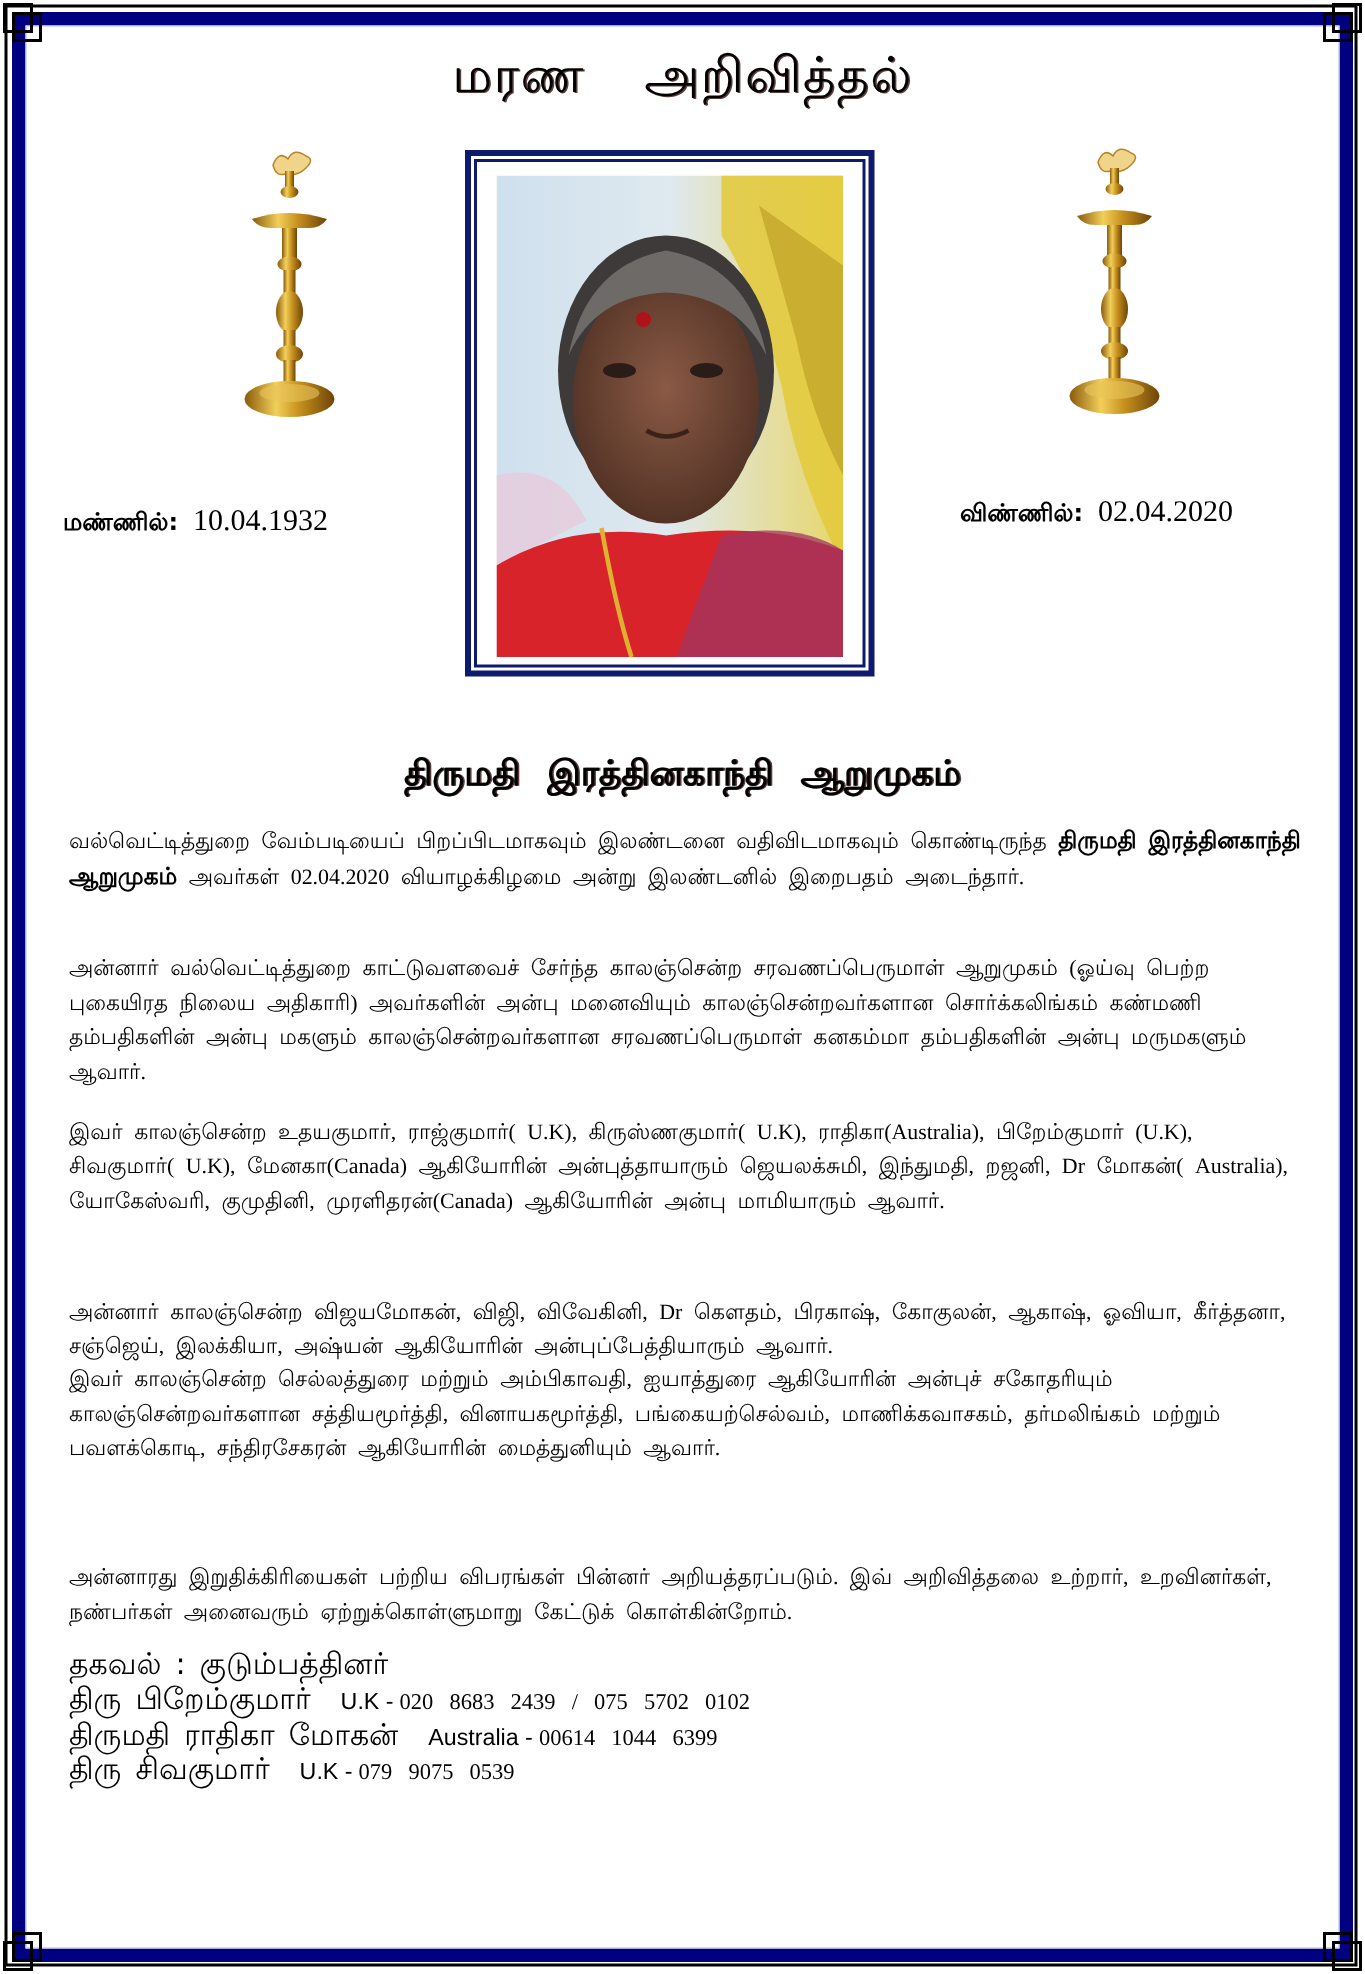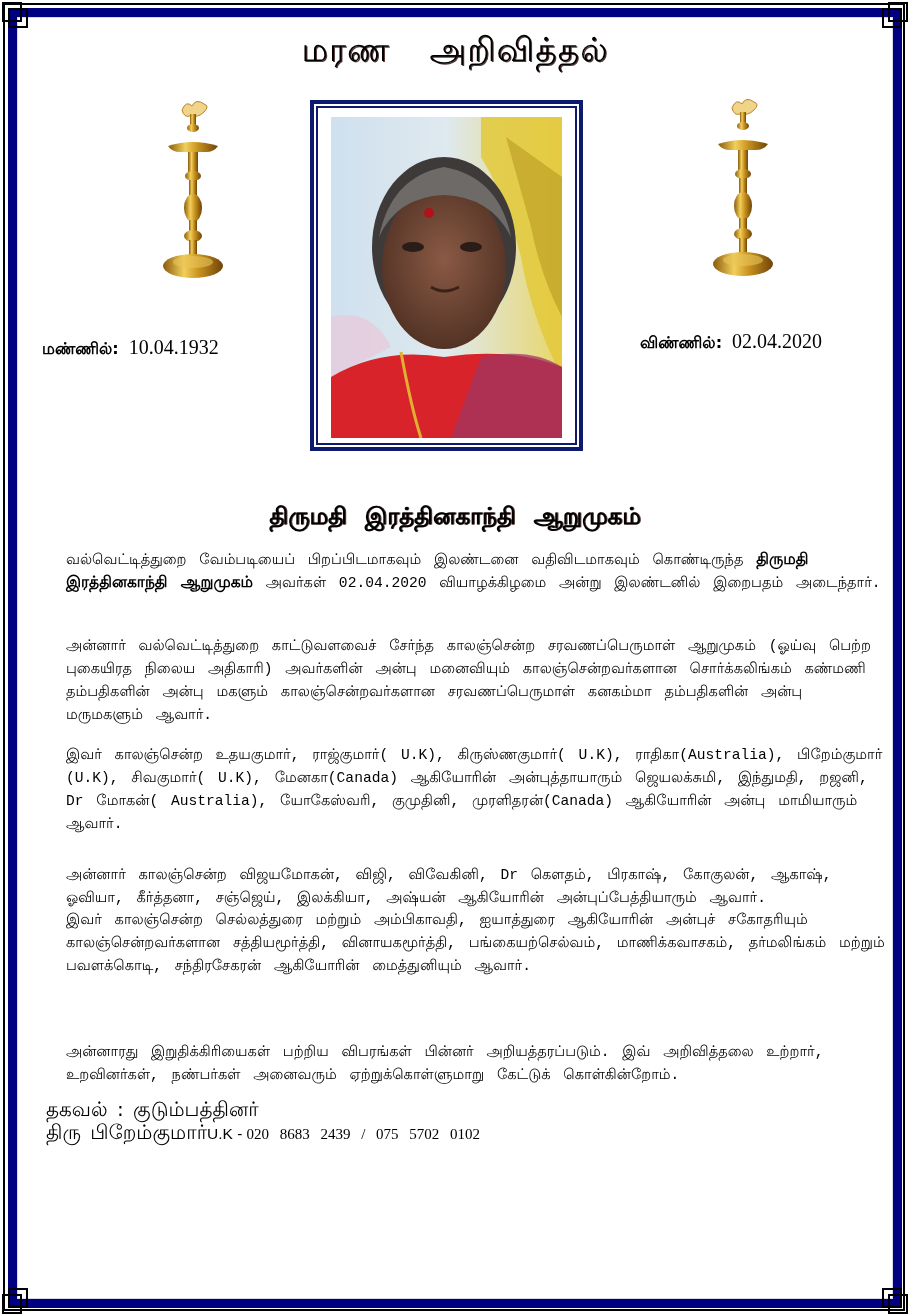--- a/index.html
+++ b/index.html
@@ -46,35 +46,35 @@
     .frame-inner { position: absolute; left: 2px; top: 2px; right: 2px; bottom: 2px;
                    border: 2px solid #0d1a6e; background: #fff; }
     .photo { position: absolute; left: 331px; top: 117px; width: 231px; height: 321px; overflow: hidden; }
 
     
     .name-heading { position: absolute; left: 0; width: 910px; top: 503px; text-align: center;
                     font-family: "DejaVu Sans", sans-serif; font-weight: bold; font-size: 23px;
                     word-spacing: 10px; text-shadow: 1px 0 0 #5a3c3c; }
 
     
-    .body-text { position: absolute; left: 46px; width: 822px; font-family: Liberation Mono, monospace;
-                 font-size: 14.6px; line-height: 23px; word-spacing: 4px; margin-left: 20px; }
+    .body-text { position: absolute; left: 46px; width: 822px; font-family: Liberation Serif, serif;
+                 font-size: 14.6px; line-height: 23px; word-spacing: 4px; }
     .body-text b { font-size: 15.5px; }
     .p1 { top: 549px; }
     .p2 { top: 635px; }
     .p3 { top: 744px; }
     .p4 { top: 864px; }
     .p5 { top: 909px; }
     .p6 { top: 1041px; }
 
     
     .contacts { position: absolute; left: 46px; top: 1098px; width: 600px; }
     .contacts .c-row { height: 23.3px; line-height: 23.3px; white-space: nowrap; font-size: 15px; }
     .contacts .ta { font-family: "DejaVu Sans", sans-serif; font-size: 20px; word-spacing: 3px; }
-    .contacts .en { font-family: "Liberation Sans", sans-serif; font-size: 15.5px; margin-left: 0; }
+    .contacts .en { font-family: "Liberation Sans", sans-serif; font-size: 15.5px; margin-left: 20px; }
     .contacts .num { font-family: "Liberation Serif", serif; font-size: 15px; word-spacing: 7px; margin-left: 4px; }
   </style>
 </head>
 <body>
 
 <div class="outer-line"></div>
 <div class="navy-band"></div>
 <div class="inner-line"></div>
 <div class="corner tl">
     <i class="a"></i>
@@ -188,13 +188,19 @@
 <div class="body-text p5">இவர் காலஞ்சென்ற செல்லத்துரை மற்றும் அம்பிகாவதி, ஐயாத்துரை ஆகியோரின் அன்புச் சகோதரியும் காலஞ்சென்றவர்களான சத்தியமூர்த்தி, வினாயகமூர்த்தி, பங்கையற்செல்வம், மாணிக்கவாசகம், தர்மலிங்கம் மற்றும் பவளக்கொடி, சந்திரசேகரன் ஆகியோரின் மைத்துனியும் ஆவார்.</div>
 <div class="body-text p6">அன்னாரது இறுதிக்கிரியைகள் பற்றிய விபரங்கள் பின்னர் அறியத்தரப்படும். இவ் அறிவித்தலை உற்றார், உறவினர்கள், நண்பர்கள் அனைவரும் ஏற்றுக்கொள்ளுமாறு கேட்டுக் கொள்கின்றோம்.</div>
 
 <div class="contacts">
   <div class="c-row">
     <span class="ta">தகவல் : குடும்பத்தினர்</span>
   </div>
   <div class="c-row">
     <span class="ta">திரு பிறேம்குமார்</span><span class="en">U.K -</span><span class="num">020 8683 2439 / 075 5702 0102</span>
   </div>
+  <div class="c-row">
+    <span class="ta">திருமதி ராதிகா மோகன்</span><span class="en">Australia -</span><span class="num">00614 1044 6399</span>
+  </div>
+  <div class="c-row">
+    <span class="ta">திரு சிவகுமார்</span><span class="en">U.K -</span><span class="num">079 9075 0539</span>
+  </div>
 </div>
 
 </body></html>

